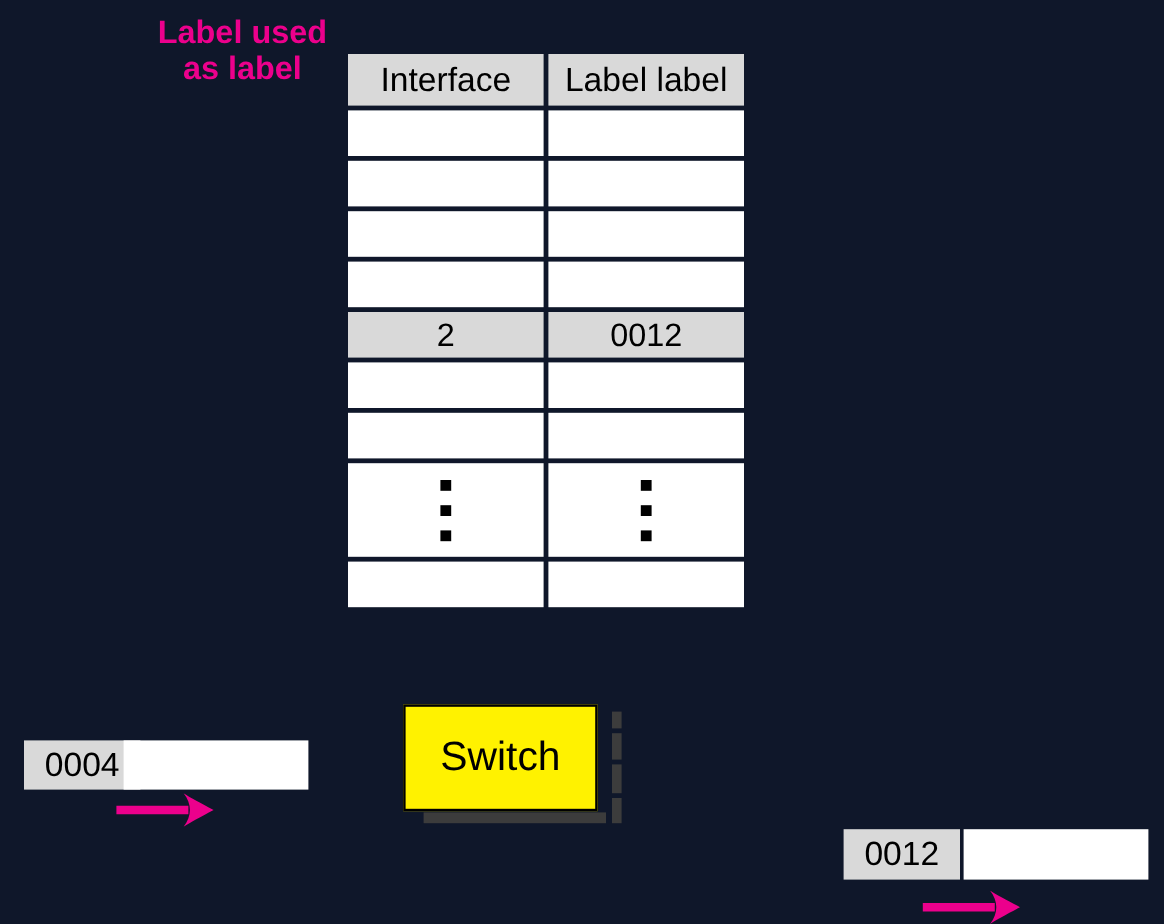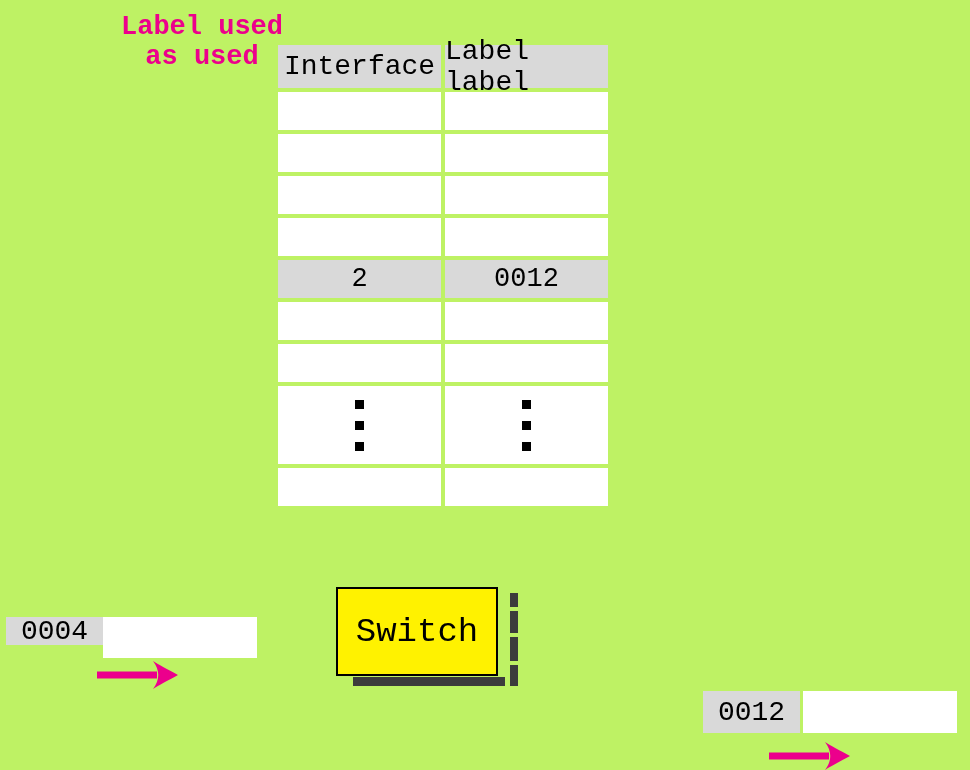--- a/index.html
+++ b/index.html
@@ -1,37 +1,37 @@
 <!DOCTYPE html>
 <html><head>
 <meta charset="utf-8">
 <style>
   html, body { margin: 0; padding: 0; background: #000; }
   .stage {
     position: relative;
     width: 970px; height: 770px;
-    background: #bef264;
-    font-family: Liberation Mono, monospace;
+    background: #0f172a;
+    font-family: Liberation Sans, sans-serif;
     color: #000;
     overflow: hidden;
   }
 
   
   .caption {
     position: absolute; left: 118px; top: 12px; width: 168px;
     text-align: center;
     color: #EC008C;
     font-weight: bold;
     font-size: 27px; line-height: 30px;
     white-space: nowrap;
   }
   .caption span { display: block; }
 
   
-  .ltable { position: absolute; left: 278px; top: 45px; width: 330px; }
+  .ltable { position: absolute; left: 290px; top: 45px; width: 330px; }
   .trow { display: flex; gap: 4px; margin-bottom: 4px; }
   .cell {
     width: 163px; flex: 0 0 163px;
     display: flex; align-items: center; justify-content: center;
     background: #fff;
   }
   .trow.head .cell { height: 43px; background: #D9D9D9; font-size: 28px; }
   .trow.body-row .cell { height: 38px; font-size: 27px; }
   .trow.hl .cell { background: #D9D9D9; }
   .trow.dots-row .cell { height: 78px; flex-direction: column; justify-content: center; }
@@ -54,38 +54,38 @@
   .sh-r4 { left: 510px; top: 665px; width: 8px;  height: 21px; }
   .sh-b1 { left: 353px; top: 677px; width: 152px; height: 9px; }
 
   
   .packet-label {
     position: absolute; background: #D9D9D9;
     display: flex; align-items: center; justify-content: center;
     font-size: 28px;
   }
   .packet-payload { position: absolute; background: #fff; }
-  .pkt-in-label   { left: 6px;   top: 617px; width: 97px;  height: 28px; }
+  .pkt-in-label   { left: 20px;   top: 617px; width: 97px;  height: 41px; }
   .pkt-in-body    { left: 103px; top: 617px; width: 154px; height: 41px; }
   .pkt-out-label  { left: 703px; top: 691px; width: 97px;  height: 42px; }
   .pkt-out-body   { left: 803px; top: 691px; width: 154px; height: 42px; }
 
   
   .arrow { position: absolute; }
   .arrow-in  { left: 95px;  top: 661px; }
   .arrow-out { left: 767px; top: 742px; }
 </style>
 </head>
 <body>
 
 <div class="stage">
 
   <div class="caption">
     <span>Label used</span>
-    <span>as used</span>
+    <span>as label</span>
   </div>
 
   <div class="ltable">
     <div class="trow head">
       <div class="cell">Interface</div>
       <div class="cell">Label label</div>
     </div>
 
     <div class="trow body-row">
       <div class="cell"></div>

